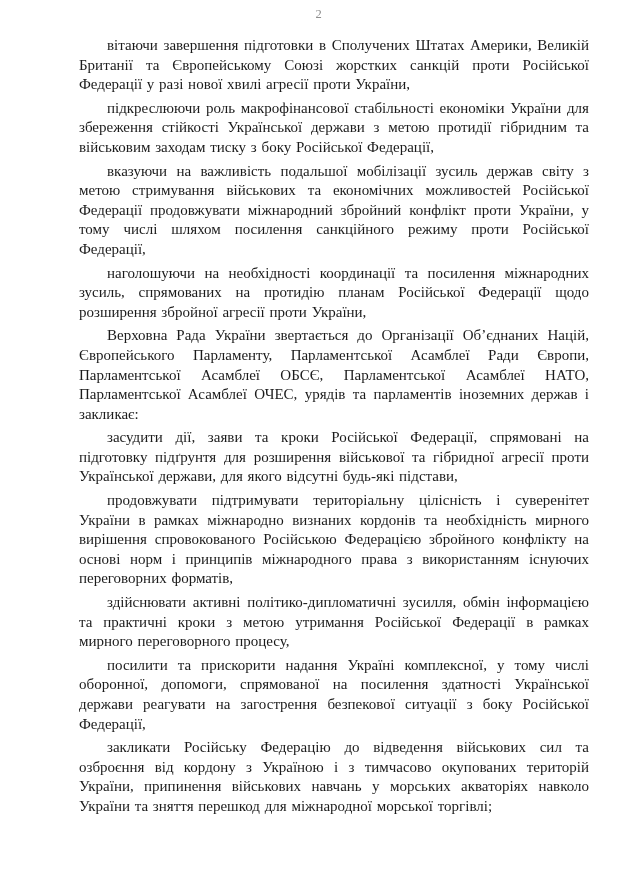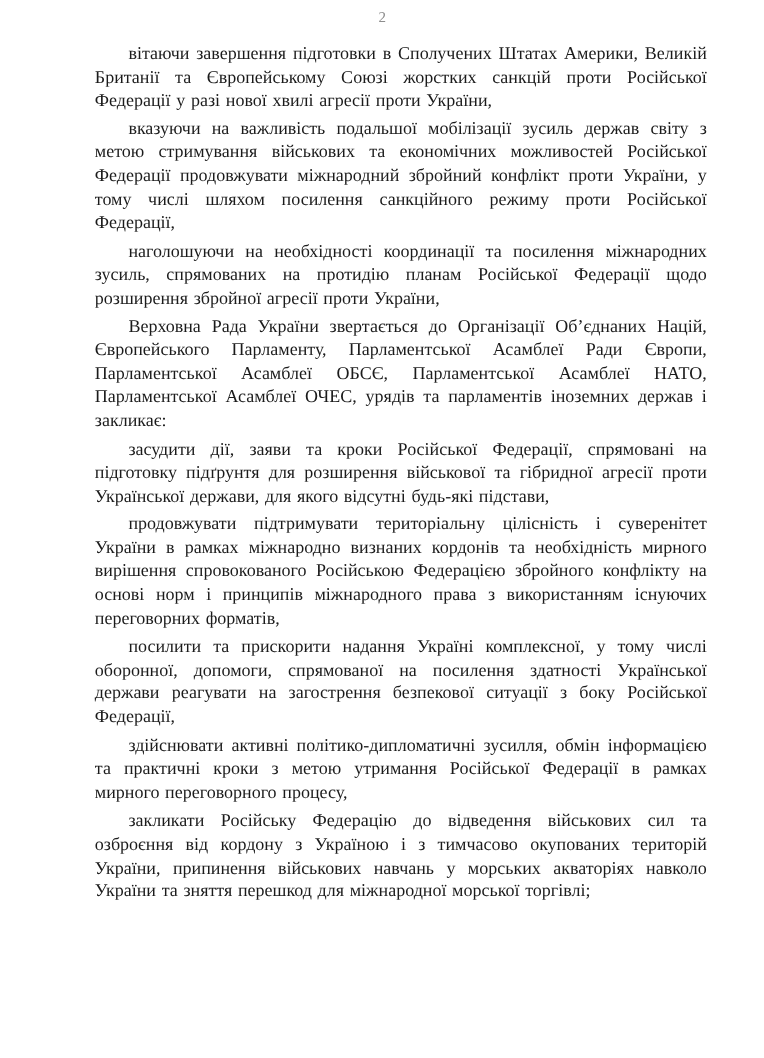--- a/index.html
+++ b/index.html
@@ -46,22 +46,23 @@
   }
 </style>
 </head>
 <body>
 
 <div class="doc-page">
   <div class="page-number">2</div>
 
   <div class="doc-body">
     <p class="doc-par">вітаючи завершення підготовки в Сполучених Штатах Америки, Великій Британії та Європейському Союзі жорстких санкцій проти Російської Федерації у разі нової хвилі агресії проти України,</p>
+    <p class="doc-par">підкреслюючи роль макрофінансової стабільності економіки України для збереження стійкості Української держави з метою протидії гібридним та військовим заходам тиску з боку Російської Федерації,</p>
     <p class="doc-par">вказуючи на важливість подальшої мобілізації зусиль держав світу з метою стримування військових та економічних можливостей Російської Федерації продовжувати міжнародний збройний конфлікт проти України, у тому числі шляхом посилення санкційного режиму проти Російської Федерації,</p>
     <p class="doc-par">наголошуючи на необхідності координації та посилення міжнародних зусиль, спрямованих на протидію планам Російської Федерації щодо розширення збройної агресії проти України,</p>
     <p class="doc-par">Верховна Рада України звертається до Організації Об’єднаних Націй, Європейського Парламенту, Парламентської Асамблеї Ради Європи, Парламентської Асамблеї ОБСЄ, Парламентської Асамблеї НАТО, Парламентської Асамблеї ОЧЕС, урядів та парламентів іноземних держав і закликає:</p>
     <p class="doc-par">засудити дії, заяви та кроки Російської Федерації, спрямовані на підготовку підґрунтя для розширення військової та гібридної агресії проти Української держави, для якого відсутні будь-які підстави,</p>
     <p class="doc-par">продовжувати підтримувати територіальну цілісність і суверенітет України в рамках міжнародно визнаних кордонів та необхідність мирного вирішення спровокованого Російською Федерацією збройного конфлікту на основі норм і принципів міжнародного права з використанням існуючих переговорних форматів,</p>
+    <p class="doc-par">здійснювати активні політико-дипломатичні зусилля, обмін інформацією та практичні кроки з метою утримання Російської Федерації в рамках мирного переговорного процесу,</p>
     <p class="doc-par">посилити та прискорити надання Україні комплексної, у тому числі оборонної, допомоги, спрямованої на посилення здатності Української держави реагувати на загострення безпекової ситуації з боку Російської Федерації,</p>
-    <p class="doc-par">здійснювати активні політико-дипломатичні зусилля, обмін інформацією та практичні кроки з метою утримання Російської Федерації в рамках мирного переговорного процесу,</p>
     <p class="doc-par">закликати Російську Федерацію до відведення військових сил та озброєння від кордону з Україною і з тимчасово окупованих територій України, припинення військових навчань у морських акваторіях навколо України та зняття перешкод для міжнародної морської торгівлі;</p>
   </div>
 </div>
 
 </body></html>

